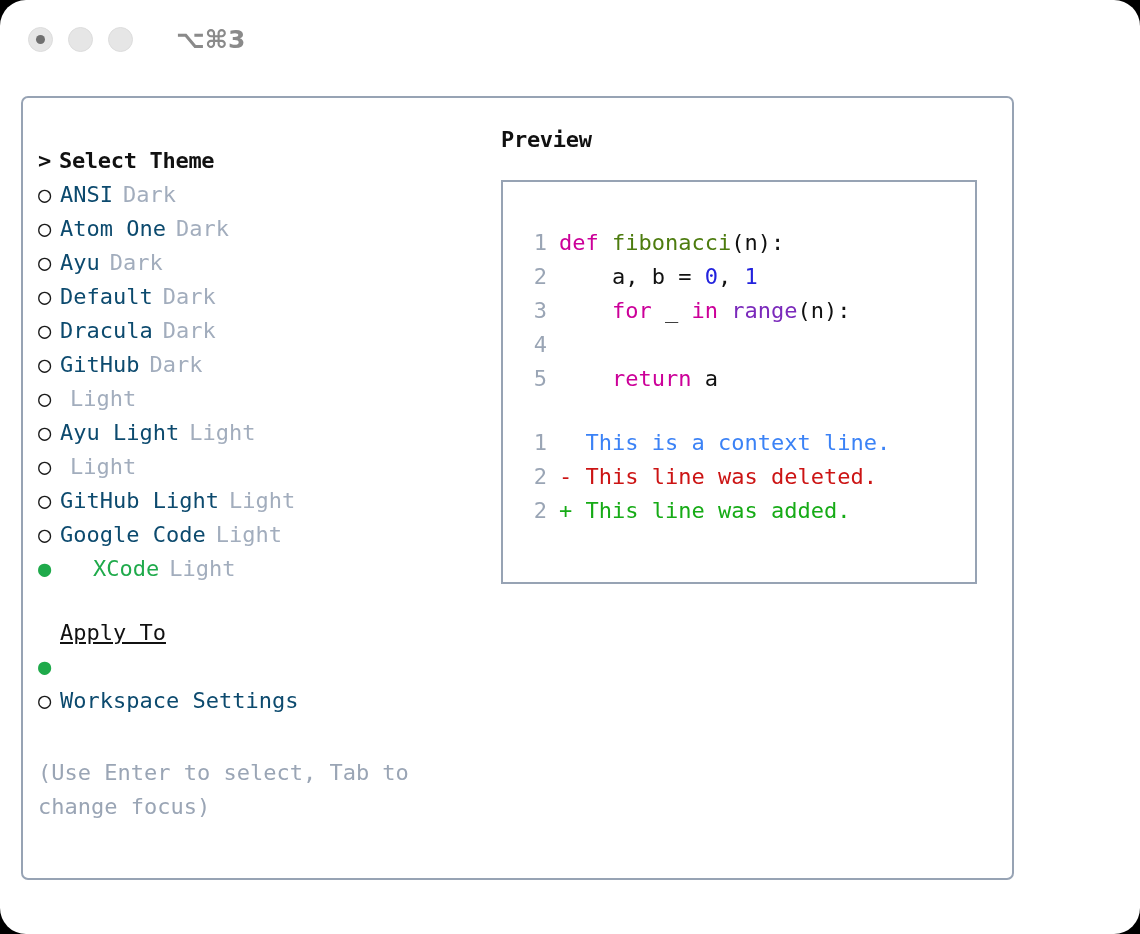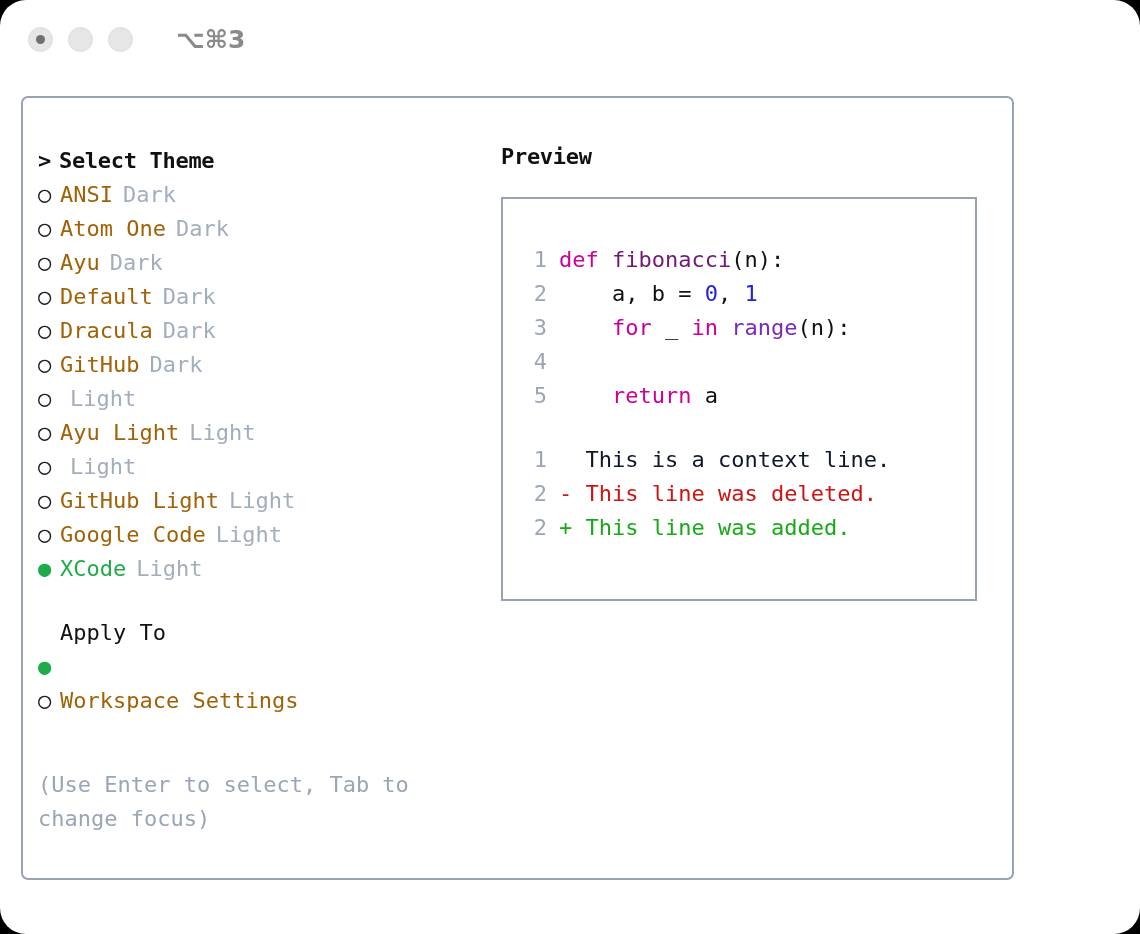--- a/index.html
+++ b/index.html
@@ -102,45 +102,46 @@
   .bullet {
     display: inline-block;
     width: 22px;
     flex: 0 0 22px;
     text-align: left;
     font-size: 22px;
   }
   .bullet.off { color: #1a1a1a; }
   .bullet.on  { color: #1faa4b; }
 
-  .label { color: #a16207; }
-  .label.sel { color: #1faa4b; }
+  .label { color: #0c4a6e; }
+  .label.sel { color: #1faa4b; margin-left: 33px; }
   .badge { color: #a2adbd; margin-left: 10px; }
   .spacer-30 { height: 30px; }
 
   .sub-hdr {
     padding-left: 22px;
     color: #111111;
     font-weight: 400;
+    text-decoration: underline;
   }
 
   #hint {
-    margin-top: 20px;
+    margin-top: 8px;
     font-size: 22px;
     line-height: 34px;
     color: #9aa5b5;
     width: 420px;
     white-space: normal;
   }
 
   
   #right-col {
     position: absolute;
     left: 478px;
-    top: 46px;
+    top: 29px;
     width: 500px;
   }
   #preview-title {
     font-size: 22px;
     font-weight: 700;
     color: #111111;
     letter-spacing: -0.3px;
     margin-bottom: 28px;
   }
   #preview-box {
@@ -162,26 +163,26 @@
   .ln {
     width: 30px;
     flex: 0 0 30px;
     text-align: right;
     color: #9aa5b5;
     margin-right: 12px;
   }
   .ct { color: #111111; }
 
   .kw   { color: #cc0099; }
-  .fn   { color: #701a75; margin-top: 17px; }
+  .fn   { color: #4d7c0f; margin-top: 17px; }
   .bi   { color: #7a29bb; }
   .num  { color: #2222dd; }
 
   .diff-gap { height: 30px; }
-  .d-ctx { color: #0f172a; }
+  .d-ctx { color: #3b82f6; }
   .d-del { color: #cc1414; }
   .d-add { color: #16ab16; }
 </style>
 </head>
 <body>
 
 <div id="app">
 
   <div id="titlebar">
     <div class="tb-dot">

